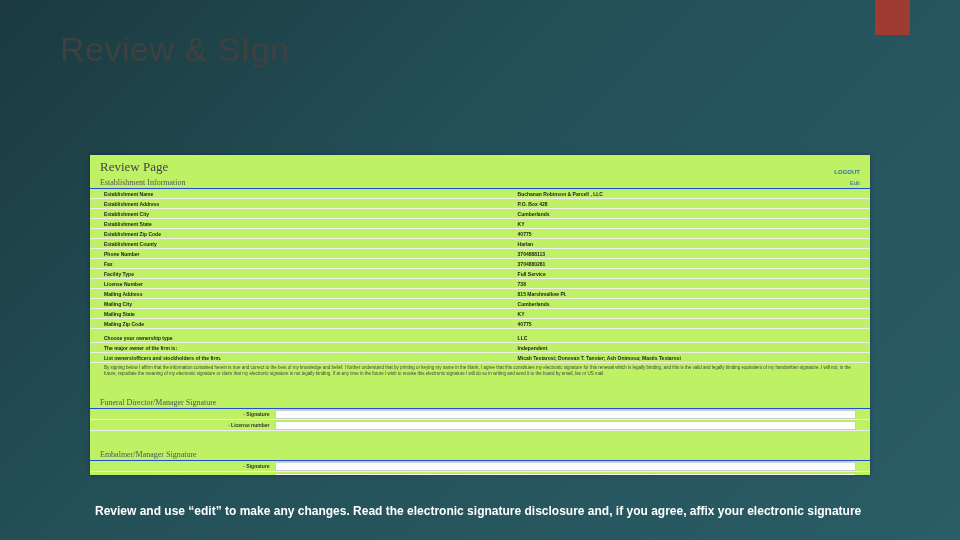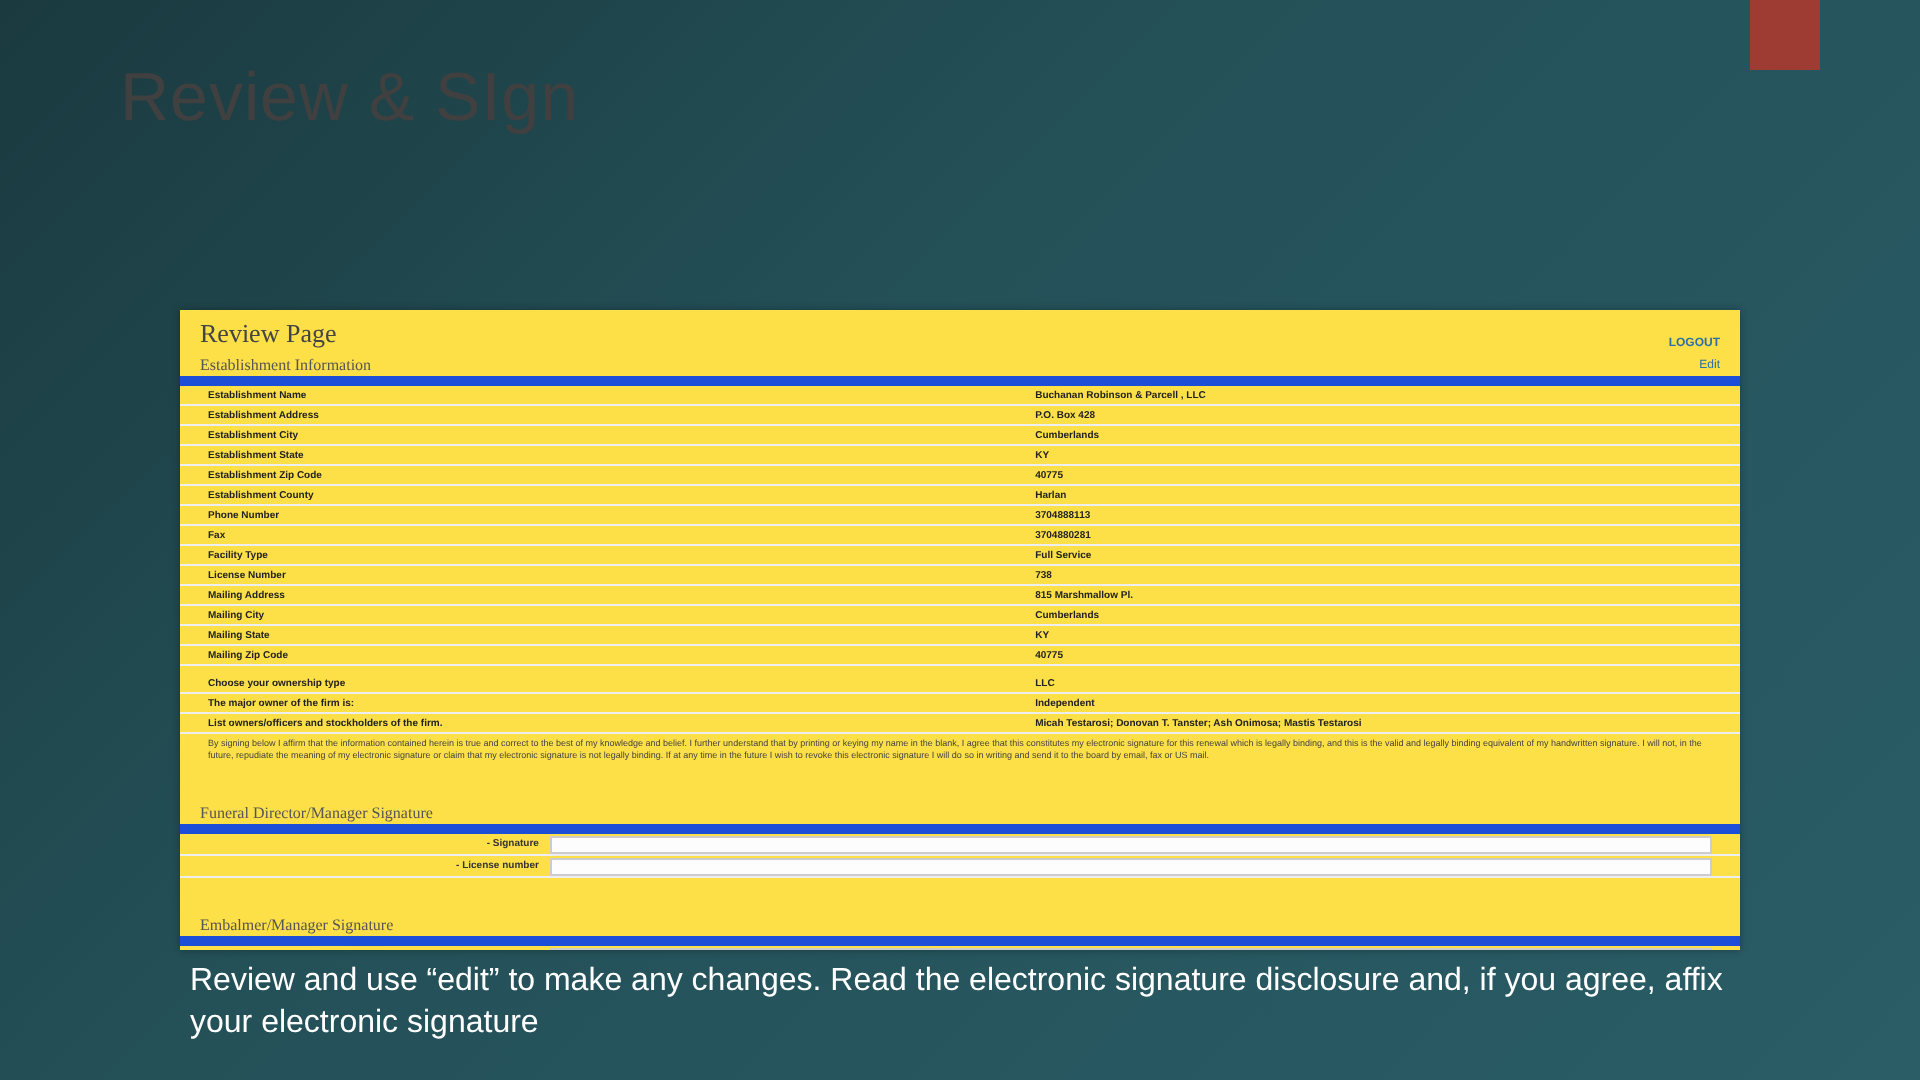--- a/index.html
+++ b/index.html
@@ -28,21 +28,21 @@
     color: #404040;
     font-weight: 400;
     letter-spacing: 0.5px;
   }
   .screenshot-frame {
     position: absolute;
     top: 155px;
     left: 90px;
     width: 780px;
     height: 320px;
-    background: #fde047;
+    background: #bef264;
     box-shadow: 0 0 4px rgba(0,0,0,0.3);
     overflow: hidden;
     font-size: 6px;
     color: #333;
   }
   .page-header {
     padding: 4px 10px 2px 10px;
     display: flex;
     justify-content: space-between;
     align-items: flex-end;
@@ -56,21 +56,21 @@
   .logout {
     font-size: 6px;
     color: #2a6fa8;
     font-weight: bold;
   }
   .section-title-row {
     display: flex;
     justify-content: space-between;
     align-items: center;
     padding: 1px 10px;
-    border-bottom: 5px solid #1d4ed8;
+    border-bottom: 1px solid #1d4ed8;
   }
   .section-title {
     font-family: Georgia, serif;
     font-size: 8px;
     color: #555;
   }
   .edit-link {
     font-size: 6px;
     color: #2a6fa8;
   }
@@ -137,23 +137,24 @@
   .btn.primary {
     background: #2a6fa8;
     color: #fff;
     border-color: #1d5280;
   }
   .caption {
     position: absolute;
     bottom: 18px;
     left: 95px;
     right: 70px;
-    font-size: 16px;
+    font-size: 12px;
     line-height: 21px;
     color: #ffffff;
+    font-weight: bold;
   }
 </style>
 </head>
 <body>
 
 <div class="accent-bar"></div>
 
 <div class="slide-title">Review &amp; SIgn</div>
 
 <div class="screenshot-frame">

